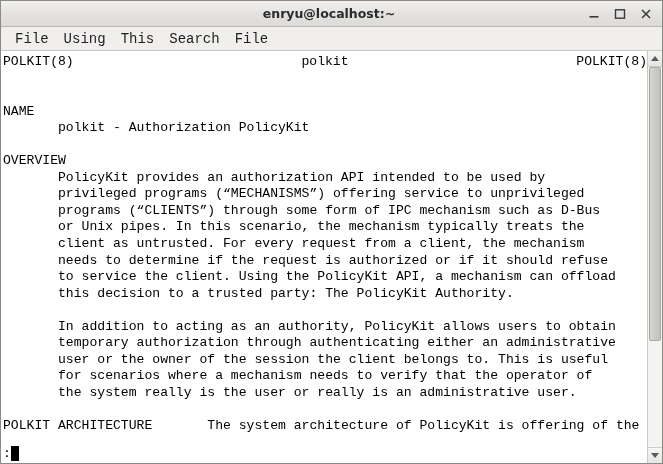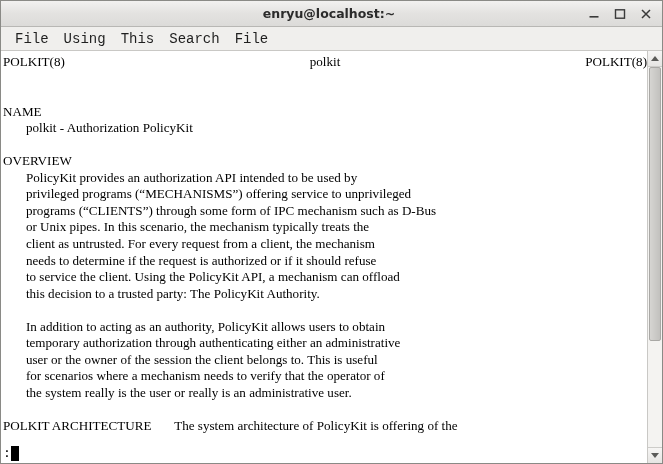--- a/index.html
+++ b/index.html
@@ -96,21 +96,21 @@
   .term {
     flex: 1;
     position: relative;
     overflow: hidden;
     background: #ffffff;
     padding: 3px 0 0 2px;
     box-sizing: border-box;
   }
   pre.term-text {
     margin: 0;
-    font-family: Liberation Serif, serif;
+    font-family: Liberation Mono, monospace;
     font-size: 13.1px;
     line-height: 16.55px;
     color: #000000;
     white-space: pre;
     letter-spacing: 0px;
   }
   .manhead {
     display: flex;
     justify-content: space-between;
   }

